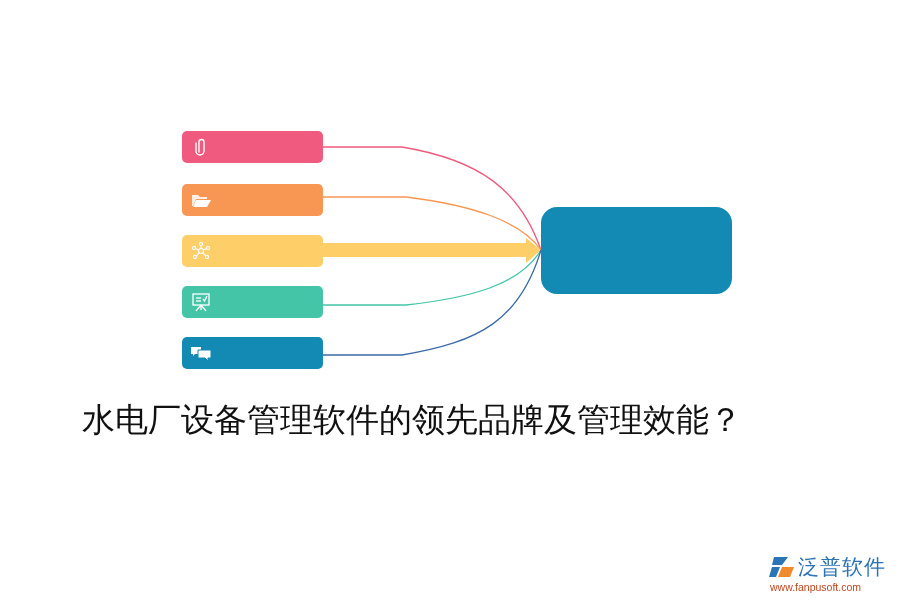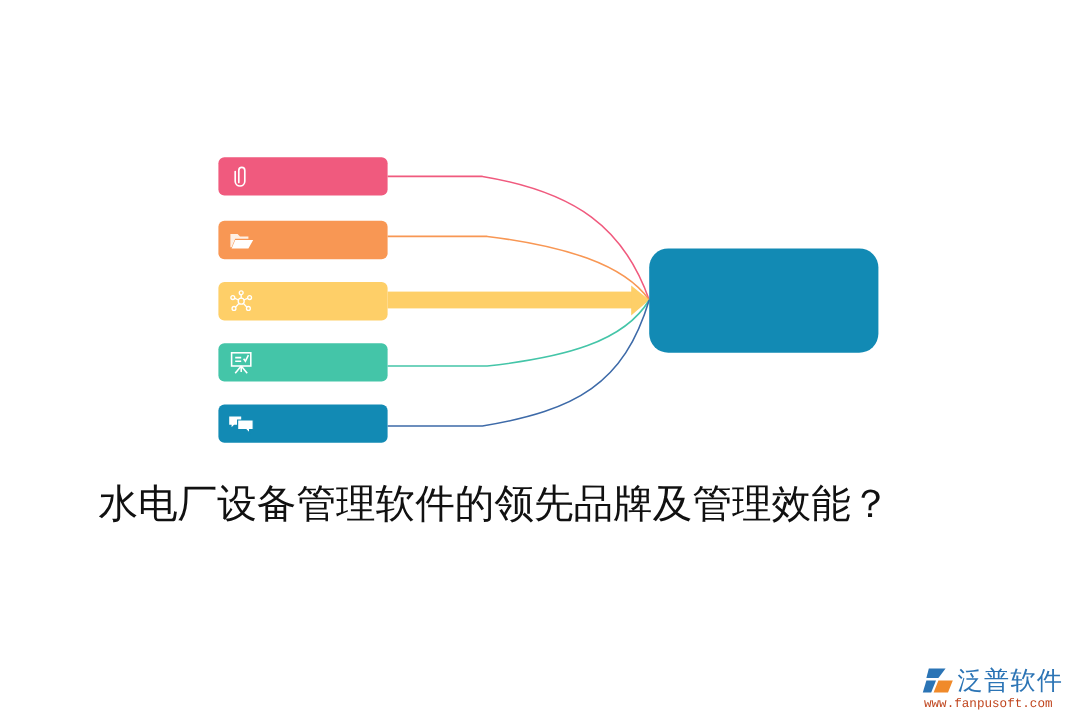--- a/index.html
+++ b/index.html
@@ -28,21 +28,21 @@
   .brand {
     position: absolute; left: 768px; top: 553px; width: 128px; height: 44px;
   }
   .brand-logo { position: absolute; left: 0; top: 2px; width: 28px; height: 24px; }
   .brand-name {
     position: absolute; left: 30px; top: 0px; font-size: 21px; color: #2b74b5;
     font-family: Liberation Mono, monospace; white-space: nowrap; letter-spacing: 1px;
   }
   .brand-url {
     position: absolute; left: 2px; top: 28px; font-size: 10.5px; color: #c0461f;
-    font-family: Liberation Mono, monospace; white-space: nowrap;
+    font-family: Liberation Sans, sans-serif; white-space: nowrap;
   }
 </style>
 </head>
 <body>
 
 <svg id="connectors" width="900" height="600">
   <path d="M323,147 L402,147 C480,160 520,190 541,250" fill="none" stroke="#f05a7e" stroke-width="1.3"></path>
   <path d="M323,197 L406,197 C470,205 520,220 541,250" fill="none" stroke="#f89754" stroke-width="1.3"></path>
   <rect x="323" y="243" width="205" height="14" fill="#fecf68"></rect>
   <polygon points="526,238 541,250 526,263" fill="#fecf68"></polygon>

